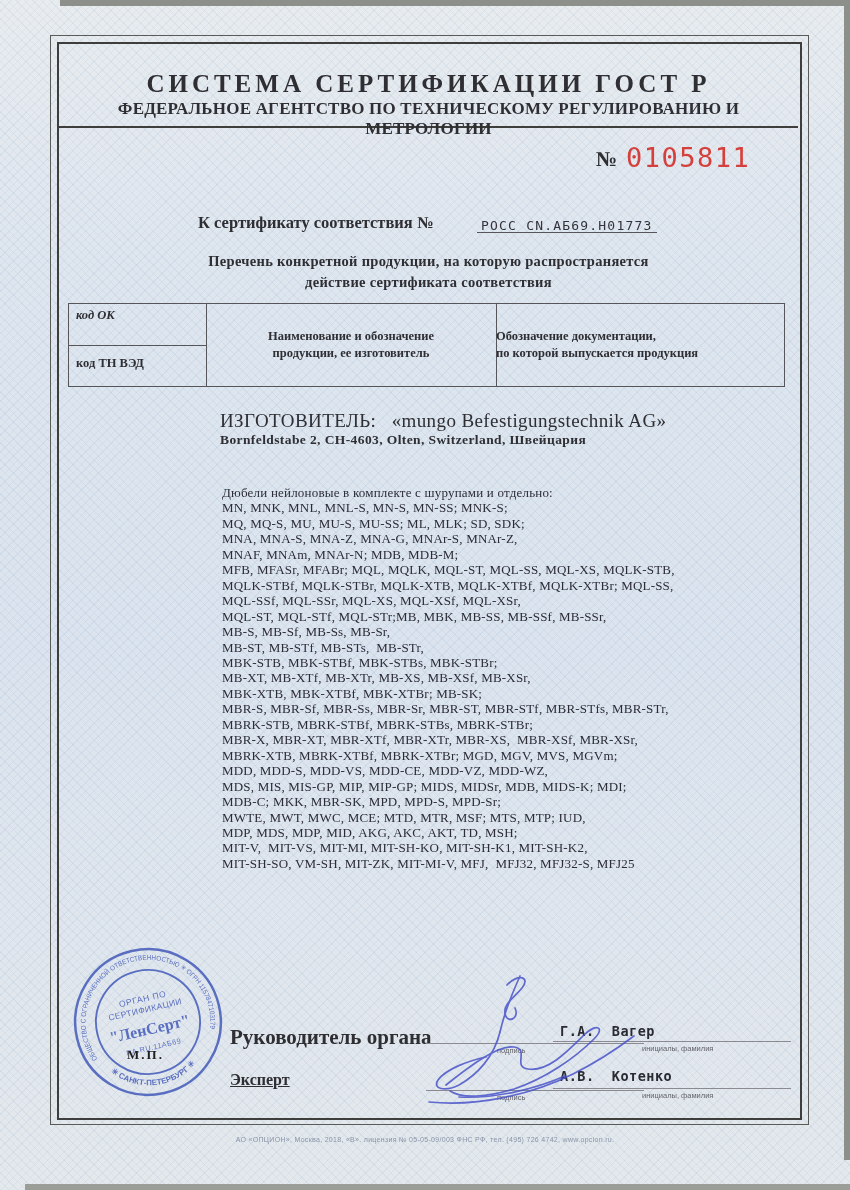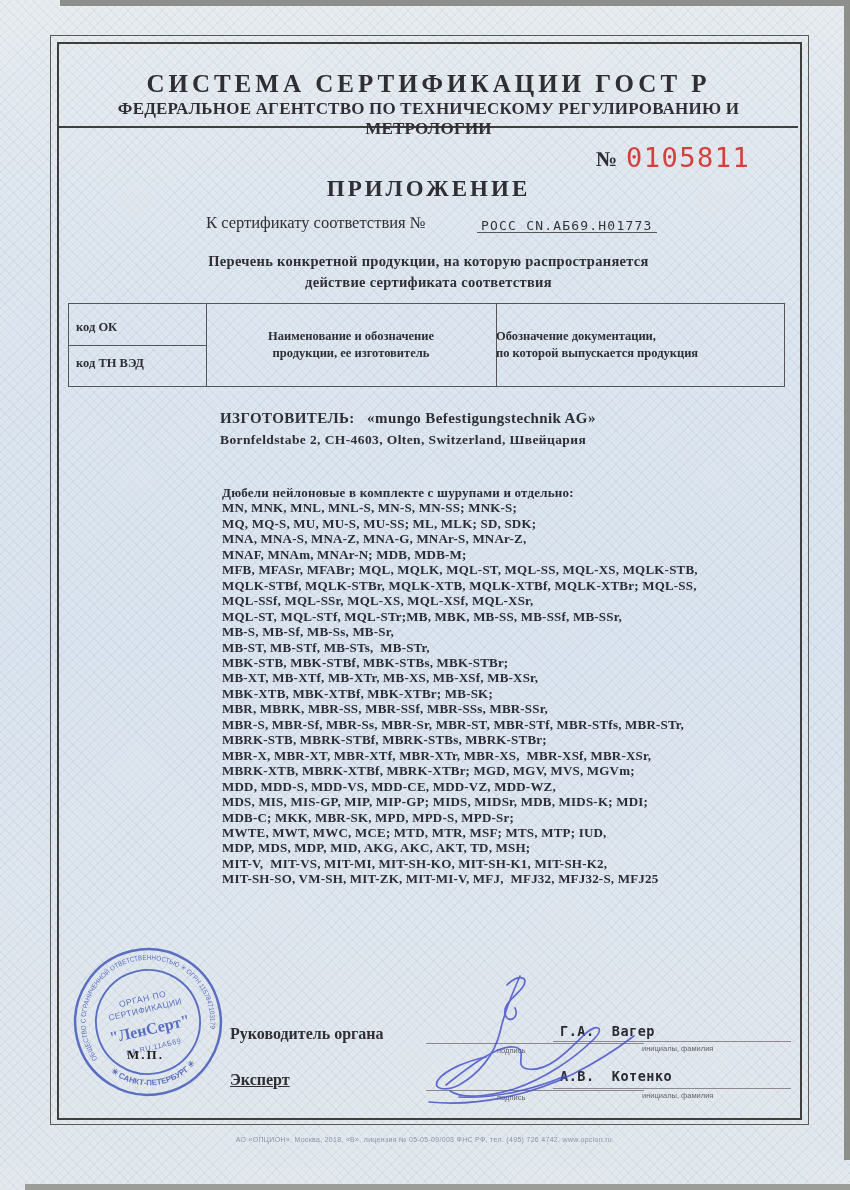--- a/index.html
+++ b/index.html
@@ -30,47 +30,47 @@
   .center{left:59px;width:739px;text-align:center;}
 
   .title{top:60px;font-size:25px;font-weight:bold;letter-spacing:4px;margin-top:10px;}
   .subtitle{top:99px;font-size:17px;font-weight:bold;letter-spacing:0.2px;}
 
   .num-label{left:596px;top:147px;font-size:21px;font-weight:bold;}
   .num-value{left:626px;top:142px;font-family:"DejaVu Sans Mono",monospace;font-size:27px;color:#d6403c;letter-spacing:1.5px;}
 
   .appendix{top:176px;font-size:23px;font-weight:bold;letter-spacing:3px;}
 
-  .cert-label{left:206px;top:213px;font-size:16.5px;font-weight:normal;}
+  .cert-label{left:198px;top:213px;font-size:16.5px;font-weight:bold;}
   .cert-value{left:481px;top:218px;font-family:"DejaVu Sans Mono",monospace;font-size:13px;letter-spacing:1.2px;color:#33333a;white-space:pre;}
   .cert-underline{position:absolute;left:477px;top:232px;width:180px;border-top:1.5px solid #55555a;}
 
   .scope1{top:253px;font-size:14.5px;font-weight:bold;letter-spacing:0.3px;}
   .scope2{top:274px;font-size:14.5px;font-weight:bold;letter-spacing:0.3px;}
 
   .table{position:absolute;left:68px;top:303px;width:715px;height:82px;border:1.5px solid #55555a;}
   .tv1{position:absolute;left:137px;top:0;height:82px;border-left:1px solid #55555a;}
   .tv2{position:absolute;left:427px;top:0;height:82px;border-left:1px solid #55555a;}
   .th1{position:absolute;left:0;top:41px;width:137px;border-top:1px solid #55555a;}
   .tcell{position:absolute;font-size:12.5px;font-weight:bold;color:#2e2e33;white-space:pre-line;}
-  .c-ok{left:7px;top:16px;}
+  .c-ok{left:7px;top:4px;font-style:italic;}
   .c-tn{left:7px;top:52px;}
   .c-mid{left:137px;top:24px;width:290px;text-align:center;line-height:17px;}
   .c-right{left:427px;top:24px;width:288px;line-height:17px;}
 
-  .manuf1{left:220px;top:410px;font-size:15px;font-weight:bold;letter-spacing:0.4px;white-space:pre;text-align:right;}
+  .manuf1{left:220px;top:410px;font-size:19px;font-weight:normal;letter-spacing:0.4px;white-space:pre;text-align:right;}
   .manuf2{left:220px;top:432px;font-size:13.5px;font-weight:bold;letter-spacing:0.4px;}
 
-  #products{position:absolute;left:222px;top:485px;width:570px;font-size:13px;font-weight:bold;line-height:15.45px;color:#2c2c36;letter-spacing:0.2px;}
+  #products{position:absolute;left:222px;top:485px;width:570px;font-size:13px;font-weight:normal;line-height:15.45px;color:#2c2c36;letter-spacing:0.2px;}
   #products div{white-space:pre;}
 
   .stamp-wrap{position:absolute;left:70px;top:944px;width:156px;height:156px;transform:rotate(-13deg);opacity:.82;}
   .mp{left:127px;top:1047px;font-size:13px;font-weight:bold;letter-spacing:2px;color:#1f1f22;}
 
-  .role1{left:230px;top:1025px;font-size:16px;font-weight:bold;}
+  .role1{left:230px;top:1025px;font-size:21px;font-weight:bold;}
   .role2{left:230px;top:1071px;font-size:16px;font-weight:bold;text-decoration:underline;}
   .sigline{position:absolute;height:0;border-top:1px solid #8a8a90;}
   .sl1{left:426px;top:1043px;width:218px;}
   .sl2{left:426px;top:1090px;width:218px;}
   .nl1{left:553px;top:1041px;width:238px;}
   .nl2{left:553px;top:1088px;width:238px;}
   .caption{position:absolute;font-family:"Liberation Sans",sans-serif;font-size:7.5px;color:#63636a;}
   .cap-s1{left:497px;top:1046px;}
   .cap-s2{left:497px;top:1093px;}
   .cap-n1{left:642px;top:1044px;}
@@ -98,21 +98,20 @@
   <div class="frame-outer"></div>
   <div class="frame-inner"></div>
   <div class="header-sep"></div>
 
   <div class="t center title">СИСТЕМА СЕРТИФИКАЦИИ ГОСТ Р</div>
   <div class="t center subtitle">ФЕДЕРАЛЬНОЕ АГЕНТСТВО ПО ТЕХНИЧЕСКОМУ РЕГУЛИРОВАНИЮ И МЕТРОЛОГИИ</div>
 
   <div class="t num-label">№</div>
   <div class="t num-value">0105811</div>
 
-  <div class="t center appendix">ПРИЛОЖЕНИЕ</div>
 
   <div class="t cert-label">К сертификату соответствия №</div>
   <div class="t cert-value">РОСС CN.АБ69.Н01773</div>
   <div class="cert-underline"></div>
 
   <div class="t center scope1">Перечень конкретной продукции,  на которую распространяется</div>
   <div class="t center scope2">действие сертификата соответствия</div>
 
   <div class="table">
     <div class="tv1"></div>
@@ -137,21 +136,20 @@
     <div>MNAF, MNAm, MNAr-N; MDB, MDB-M;</div>
     <div>MFB, MFASr, MFABr; MQL, MQLK, MQL-ST, MQL-SS, MQL-XS, MQLK-STB,</div>
     <div>MQLK-STBf, MQLK-STBr, MQLK-XTB, MQLK-XTBf, MQLK-XTBr; MQL-SS,</div>
     <div>MQL-SSf, MQL-SSr, MQL-XS, MQL-XSf, MQL-XSr,</div>
     <div>MQL-ST, MQL-STf, MQL-STr;MB, MBK, MB-SS, MB-SSf, MB-SSr,</div>
     <div>MB-S, MB-Sf, MB-Ss, MB-Sr,</div>
     <div>MB-ST, MB-STf, MB-STs,  MB-STr,</div>
     <div>MBK-STB, MBK-STBf, MBK-STBs, MBK-STBr;</div>
     <div>MB-XT, MB-XTf, MB-XTr, MB-XS, MB-XSf, MB-XSr,</div>
     <div>MBK-XTB, MBK-XTBf, MBK-XTBr; MB-SK;</div>
-    <div>MBR, MBRK, MBR-SS, MBR-SSf, MBR-SSs, MBR-SSr,</div>
     <div>MBR-S, MBR-Sf, MBR-Ss, MBR-Sr, MBR-ST, MBR-STf, MBR-STfs, MBR-STr,</div>
     <div>MBRK-STB, MBRK-STBf, MBRK-STBs, MBRK-STBr;</div>
     <div>MBR-X, MBR-XT, MBR-XTf, MBR-XTr, MBR-XS,  MBR-XSf, MBR-XSr,</div>
     <div>MBRK-XTB, MBRK-XTBf, MBRK-XTBr; MGD, MGV, MVS, MGVm;</div>
     <div>MDD, MDD-S, MDD-VS, MDD-CE, MDD-VZ, MDD-WZ,</div>
     <div>MDS, MIS, MIS-GP, MIP, MIP-GP; MIDS, MIDSr, MDB, MIDS-K; MDI;</div>
     <div>MDB-C; MKK, MBR-SK, MPD, MPD-S, MPD-Sr;</div>
     <div>MWTE, MWT, MWC, MCE; MTD, MTR, MSF; MTS, MTP; IUD,</div>
     <div>MDP, MDS, MDP, MID, AKG, AKC, AKT, TD, MSH;</div>
     <div>MIT-V,  MIT-VS, MIT-MI, MIT-SH-KO, MIT-SH-K1, MIT-SH-K2,</div>

